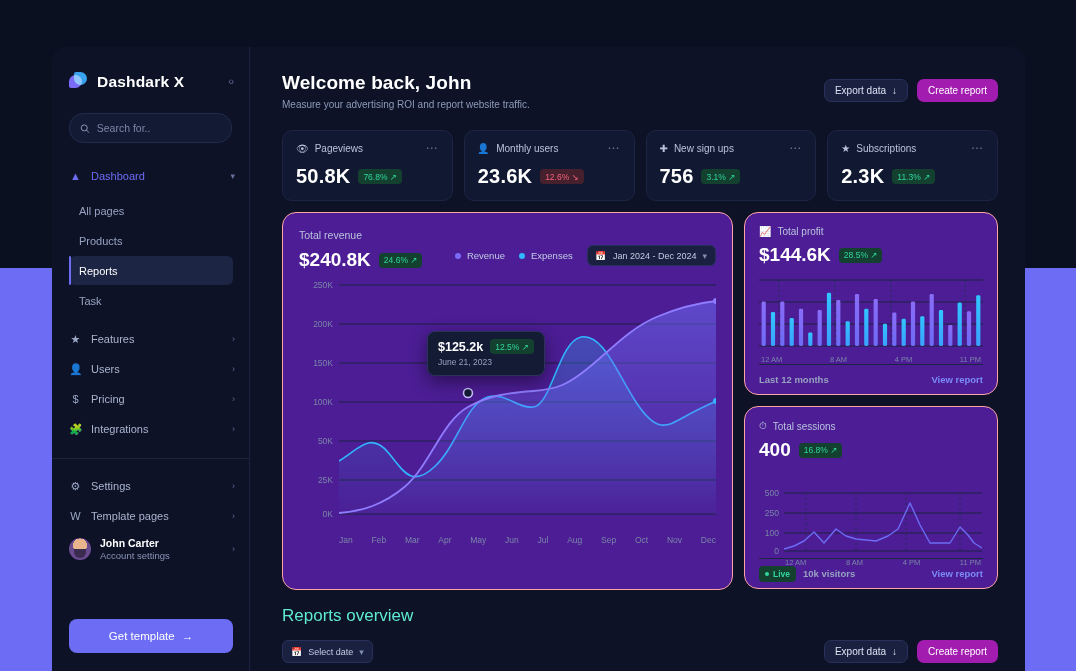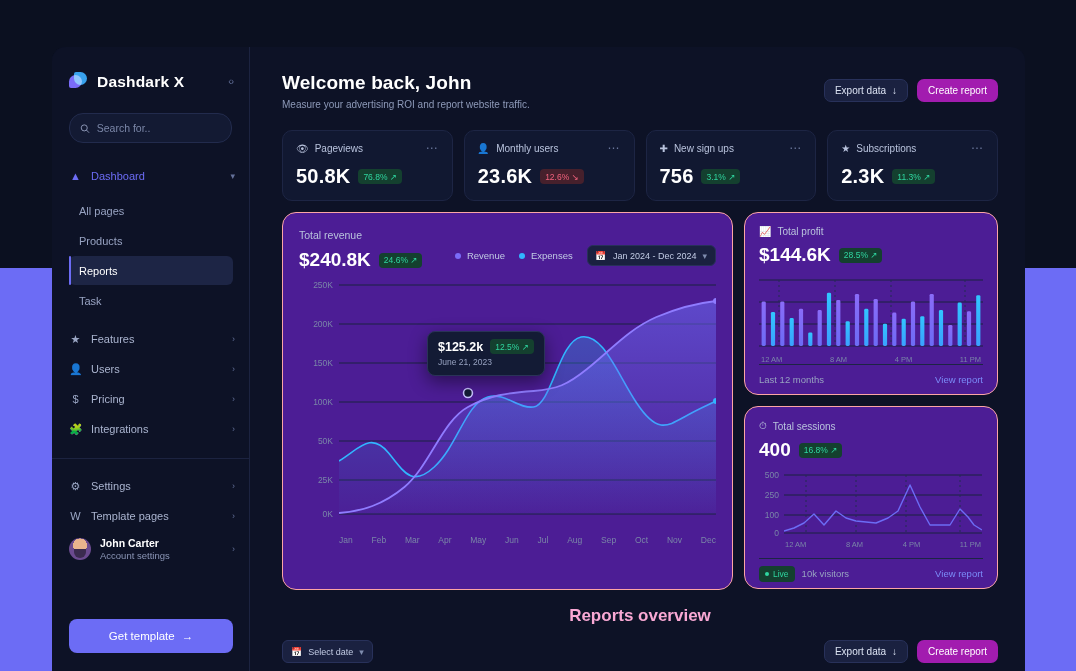--- a/index.html
+++ b/index.html
@@ -180,35 +180,35 @@
 
   
   .right-col { flex: 0 0 252px; display: flex; flex-direction: column; gap: 11px; }
   .mini-card { padding: 13px 14px 0 14px; height: 183px; position: relative; }
   .mini-head { display: flex; align-items: center; gap: 6px; }
   .mini-title { color: #b9c3dd; font-size: 10px; }
   .mini-val-row { display: flex; align-items: center; gap: 8px; margin-top: 7px; }
   .mini-val { color: #fff; font-size: 19px; font-weight: bold; }
   .mini-foot {
     position: absolute; left: 14px; right: 14px; bottom: 0; height: 30px;
-    border-top: 1px solid #1d2544; display: flex; align-items: center;
+    border-top: 1px solid #1d2544; display: flex; align-items: center; font-weight: bold;
   }
   .foot-label { color: #97a2c0; font-size: 9.5px; }
   .foot-link { margin-left: auto; color: #7b8cf8; font-size: 9.5px; cursor: pointer; }
   .live-pill {
     background: #14402f; color: #2fd6a0; font-size: 8.5px;
     padding: 3px 6px; border-radius: 4px; display: flex; align-items: center; gap: 4px;
   }
   .live-pill .d { width: 4px; height: 4px; border-radius: 50%; background: #2fd6a0; }
   .mini-x { display: flex; justify-content: space-between; margin-top: 3px; padding: 0 2px; }
   .mini-x span { color: #7a86a8; font-size: 7.5px; }
 
   
   .reports-overview { margin-top: 16px; }
-  .ro-title { color: #f9a8d4; font-size: 17px; font-weight: bold; text-align: center; }
+  .ro-title { color: #5eead4; font-size: 17px; font-weight: normal; }
   .ro-row { display: flex; align-items: center; margin-top: 14px; }
   .ro-actions { margin-left: auto; display: flex; gap: 9px; }
 </style>
 </head>
 <body>
 
 <div class="bleed-left"></div>
 <div class="bleed-right"></div>
 
 <div class="app">
@@ -572,21 +572,21 @@
             <span class="mini-title">Total sessions</span>
           </div>
           <div class="mini-val-row">
             <span class="mini-val">400</span>
             <span class="badge up">
               <span>16.8%</span>
               <span>↗</span>
             </span>
           </div>
 
-          <div style="margin-top:10px;display:flex;gap:5px">
+          <div style="margin-top:28px;display:flex;gap:5px">
             <div style="position:relative;width:20px;height:66px">
               <span class="ytick" style="top:4px;right:0">500</span>
               <span class="ytick" style="top:24px;right:0">250</span>
               <span class="ytick" style="top:44px;right:0">100</span>
               <span class="ytick" style="top:62px;right:0">0</span>
             </div>
             <svg width="198" height="66" viewBox="0 0 198 66">
               <g stroke="#1b2341" stroke-width="1">
                 <line x1="0" y1="4" x2="198" y2="4"></line>
                 <line x1="0" y1="24" x2="198" y2="24"></line>

